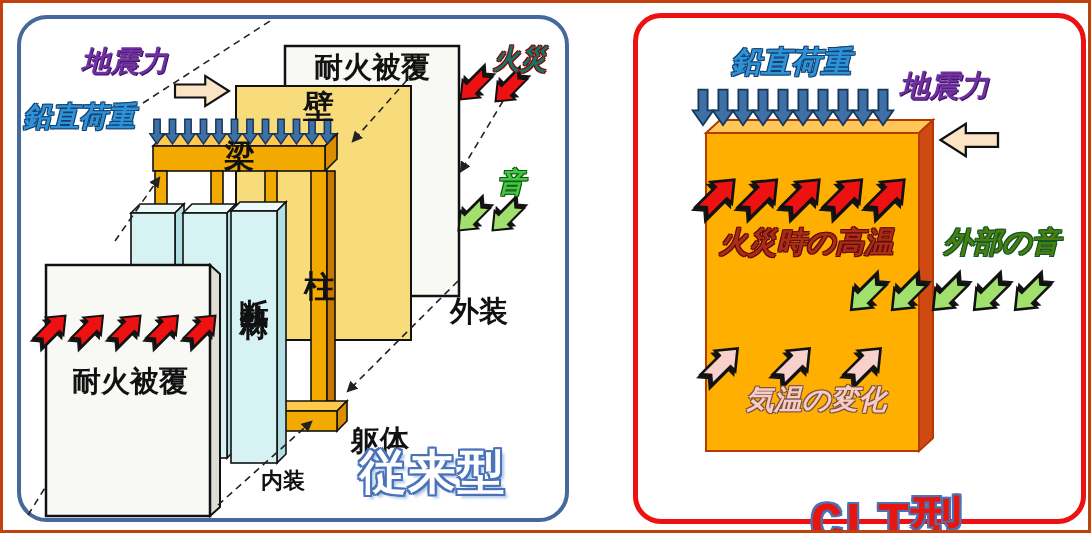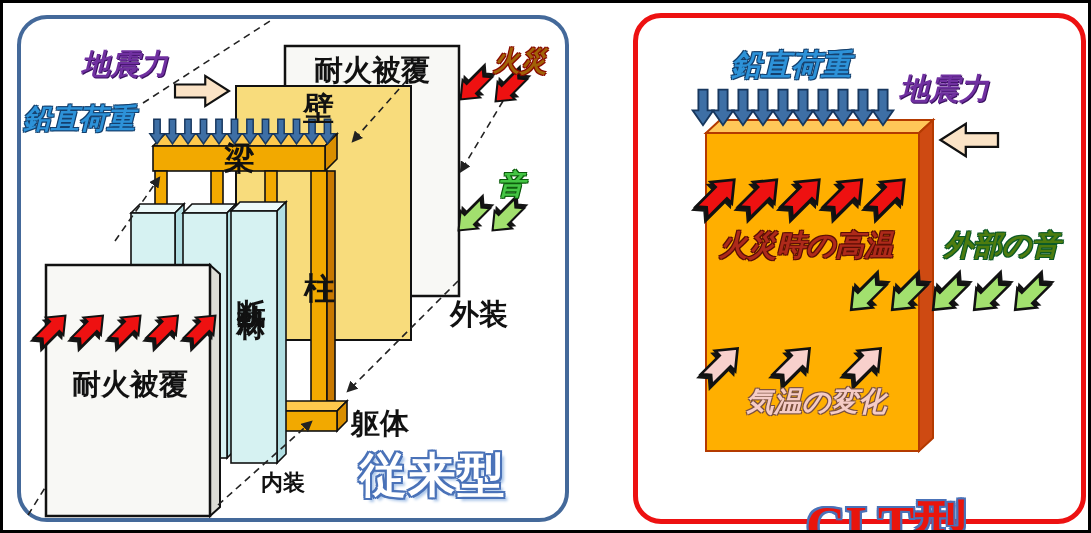--- a/index.html
+++ b/index.html
@@ -1,31 +1,31 @@
 <!DOCTYPE html>
 <html><head>
 <meta charset="utf-8">
 <style>
   html,body{margin:0;padding:0;background:#444;}
   .stage{
     position:relative;width:1091px;height:533px;background:#fff;
-    border:3px solid #000000;box-sizing:border-box;overflow:hidden;
-    font-family:Liberation Serif, serif;
+    border:3px solid #c2410c;box-sizing:border-box;overflow:hidden;
+    font-family:Liberation Mono, monospace;
   }
   .panel{position:absolute;box-sizing:border-box;background:transparent;}
   .panel-left{left:14px;top:12px;width:552px;height:507px;border:4px solid #44699A;border-radius:30px;}
   .panel-right{left:630px;top:10px;width:453px;height:511px;border:5px solid #ED1111;border-radius:28px;}
   svg.layer{position:absolute;left:0;top:0;pointer-events:none;}
   .lbl{position:absolute;line-height:1.05;white-space:nowrap;}
   .jp-it{font-style:italic;font-weight:bold;}
   .blk{color:#111;font-weight:bold;}
   
   .c-seismic{color:#7030A0;text-shadow:1px 1px 0 #3A1060;}
   .c-vload{color:#2D92D8;text-shadow:-1px -1px 0 #14406E,1px -1px 0 #14406E,-1px 1px 0 #14406E,1px 1px 0 #14406E;}
-  .c-fire{color:#a16207;text-shadow:-1px -1px 0 #8A0A00,1px -1px 0 #8A0A00,-1px 1px 0 #8A0A00,1px 1px 0 #8A0A00;}
+  .c-fire{color:#0f766e;text-shadow:-1px -1px 0 #8A0A00,1px -1px 0 #8A0A00,-1px 1px 0 #8A0A00,1px 1px 0 #8A0A00;}
   .c-sound{color:#44C544;text-shadow:-1px -1px 0 #0A5A0A,1px -1px 0 #0A5A0A,-1px 1px 0 #0A5A0A,1px 1px 0 #0A5A0A;}
   .c-fireheat{color:#AE2A1A;text-shadow:-1px -1px 0 #5A0E06,1px -1px 0 #5A0E06,-1px 1px 0 #5A0E06,1px 1px 0 #5A0E06;margin-top:11px;}
   .c-extsound{color:#4d7c0f;text-shadow:-1px -1px 0 #0C5A28,1px -1px 0 #0C5A28,-1px 1px 0 #0C5A28,1px 1px 0 #0C5A28;}
   .c-temp{color:#F5CCC6;text-shadow:-1px -1px 0 #7A5040,1px -1px 0 #7A5040,-1px 1px 0 #7A5040,1px 1px 0 #7A5040;padding-left:24px;}
   .title-left{
     color:#fff;font-weight:bold;font-size:47px;letter-spacing:2px;
     text-shadow:-2px -2px 0 #4A72B8,2px -2px 0 #4A72B8,-2px 2px 0 #4A72B8,2px 2px 0 #4A72B8,
                 0 -2px 0 #4A72B8,0 2px 0 #4A72B8,-2px 0 0 #4A72B8,2px 0 0 #4A72B8,
                 4px 4px 3px #A8C4E8;
   }
@@ -196,21 +196,21 @@
   <div class="lbl jp-it c-vload" style="left:20px;top:101px;width:140px;font-size:28px;">鉛直荷重</div>
   <div class="lbl blk ctr" style="left:284px;top:52px;width:170px;font-size:29px;">耐火被覆</div>
   <div class="lbl blk" style="left:300px;top:90px;font-size:31px;">壁</div>
   <div class="lbl blk" style="left:221px;top:140px;font-size:31px;">梁</div>
   <div class="lbl jp-it c-fire" style="left:490px;top:44px;font-size:27px;">火災</div>
   <div class="lbl jp-it c-sound" style="left:494px;top:167px;font-size:28px;">音</div>
   <div class="lbl blk" style="left:301px;top:270px;font-size:31px;">柱</div>
   <div class="lbl blk vert" style="left:233px;top:272px;font-size:29px;">断熱材</div>
   <div class="lbl blk ctr" style="left:47px;top:366px;width:160px;font-size:29px;">耐火被覆</div>
   <div class="lbl blk" style="left:447px;top:296px;font-size:29px;">外装</div>
-  <div class="lbl blk" style="left:348px;top:405px;font-size:29px;">躯体</div>
+  <div class="lbl blk" style="left:348px;top:425px;font-size:29px;">躯体</div>
   <div class="lbl blk" style="left:258px;top:468px;font-size:22px;">内装</div>
   <div class="lbl title-left ctr" style="left:350px;top:448px;width:160px;">従来型</div>
 
   <div class="lbl jp-it c-vload ctr" style="left:714px;top:46px;width:148px;font-size:30px;">鉛直荷重</div>
   <div class="lbl jp-it c-seismic" style="left:896px;top:70px;font-size:30px;">地震力</div>
   <div class="lbl jp-it c-fireheat ctr" style="left:688px;top:216px;width:230px;font-size:29px;">火災時の高温</div>
   <div class="lbl jp-it c-extsound ctr" style="left:928px;top:227px;width:142px;font-size:29px;">外部の音</div>
   <div class="lbl jp-it c-temp ctr" style="left:704px;top:384px;width:170px;font-size:28px;">気温の変化</div>
   <div class="lbl title-right ctr" style="left:790px;top:448px;width:190px;margin-top:47px;">CLT型</div>
 

